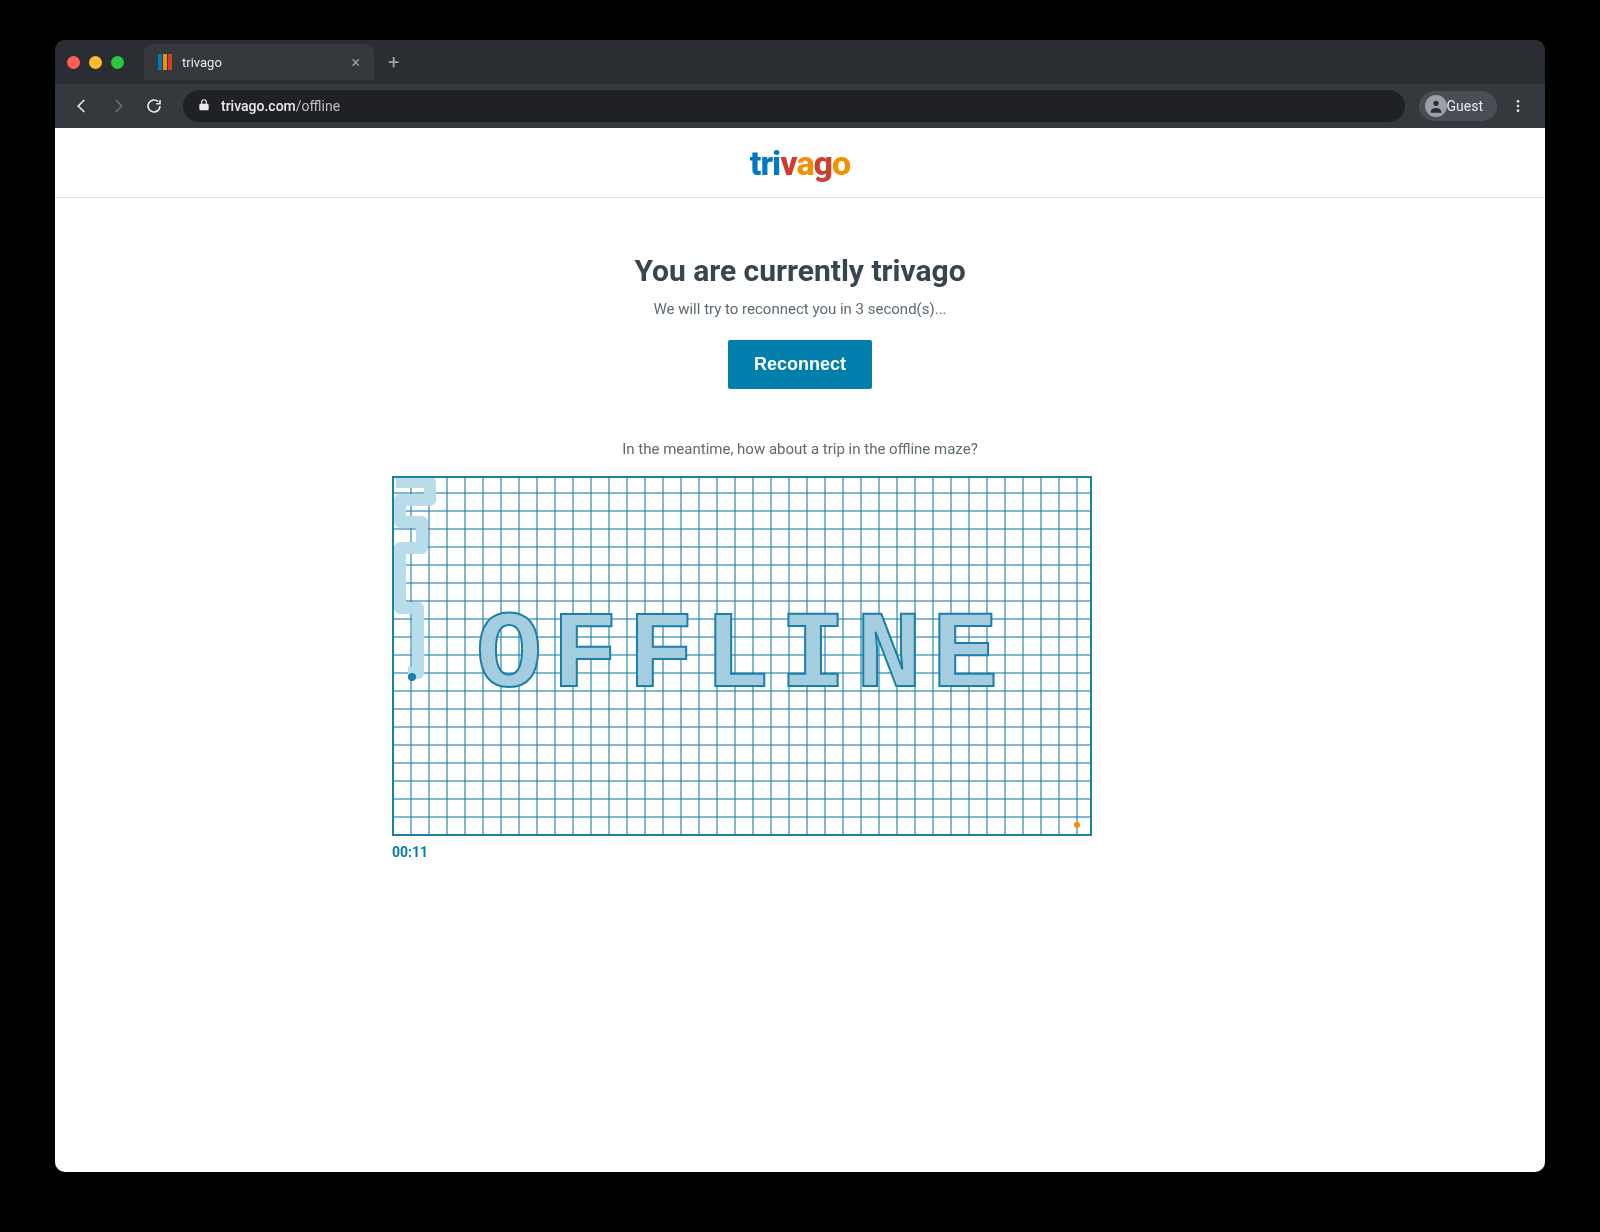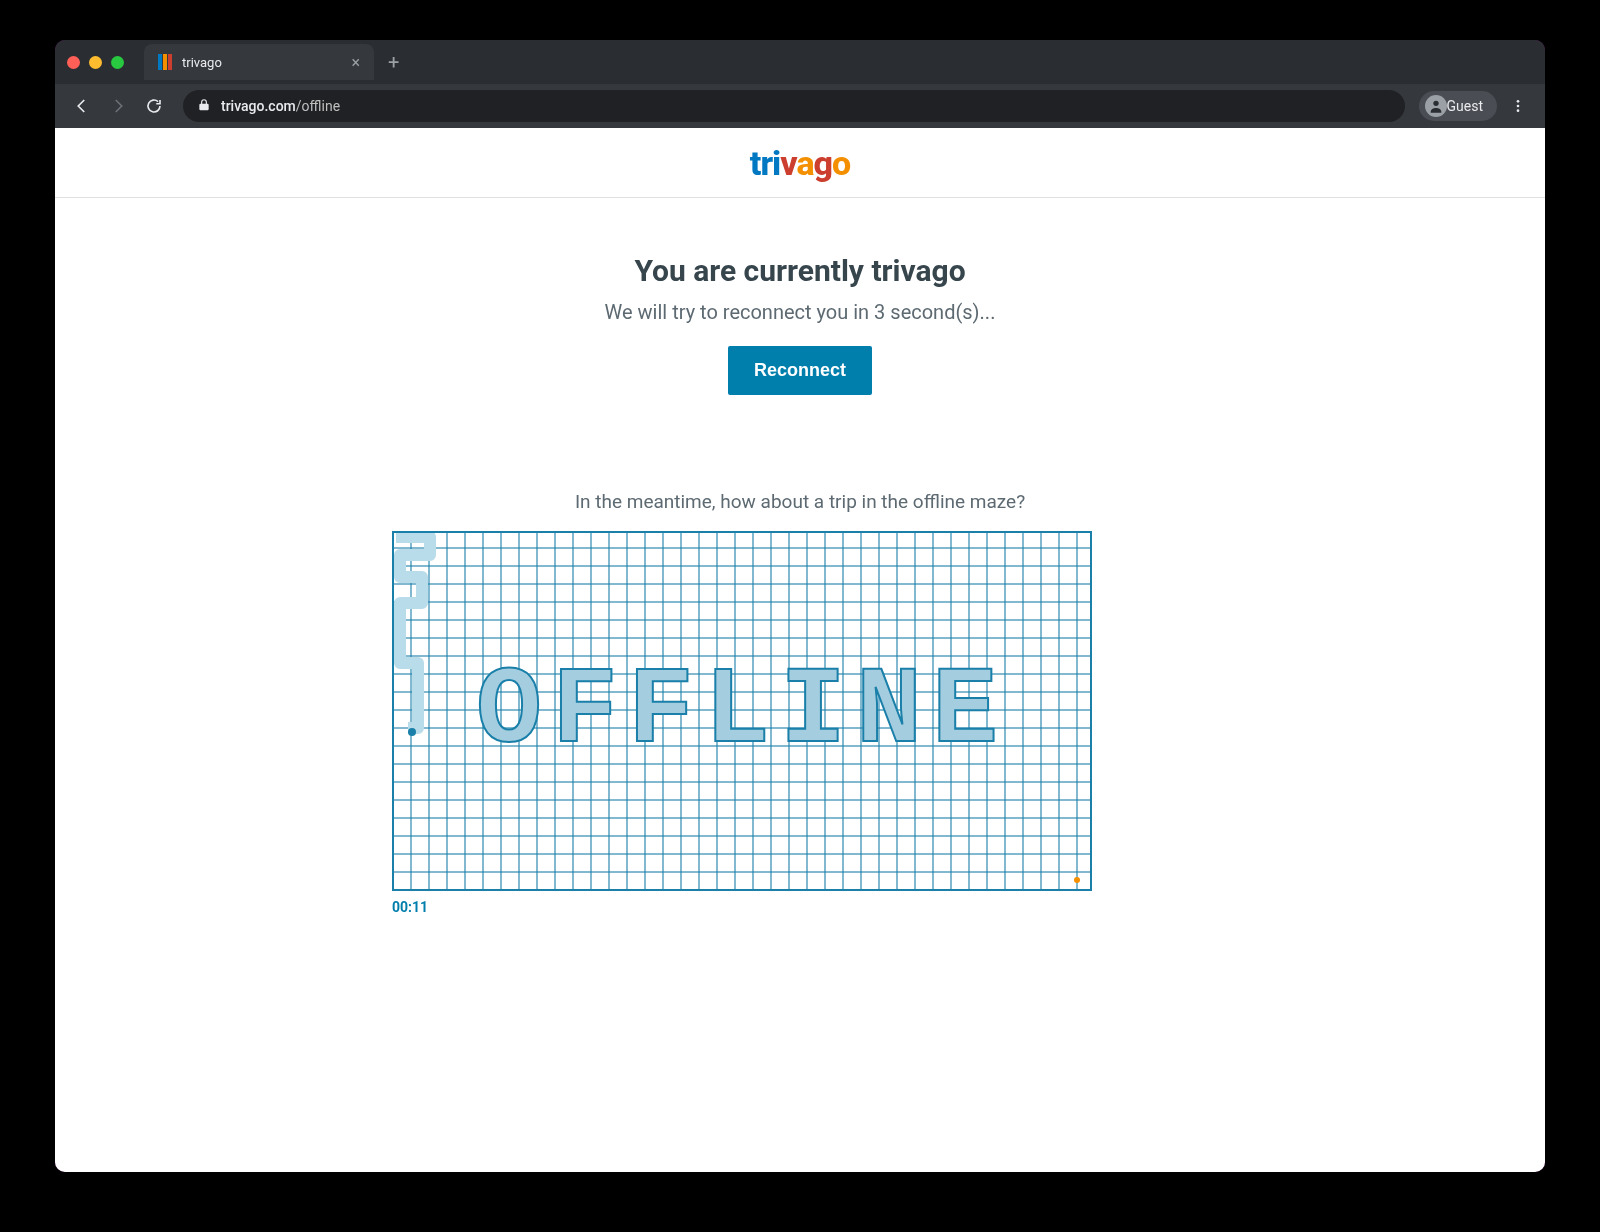--- a/index.html
+++ b/index.html
@@ -157,37 +157,37 @@
     align-items:center;
     padding-top: 55px;
   }
   h1 {
     font-size: 30px;
     font-weight: 700;
     color: #37454d;
     margin-bottom: 12px;
   }
   .subtitle {
-    font-size: 20px;
+    font-size: 15px;
     color: #5d6a72;
     margin-bottom: 22px;
   }
   .reconnect-btn {
     background: #007fad;
     color: #fff;
     border: none;
     font-size: 18px;
     font-weight: 600;
     padding: 14px 26px;
     border-radius: 2px;
     cursor: pointer;
   }
   .prompt {
-    margin-top: 95px;
-    font-size: 19px;
+    margin-top: 51px;
+    font-size: 15px;
     color: #5d6a72;
     margin-bottom: 18px;
   }
   .maze-wrap {
     width: 816px;
     position: relative;
   }
   .maze {
     width: 700px;
     height: 360px;

